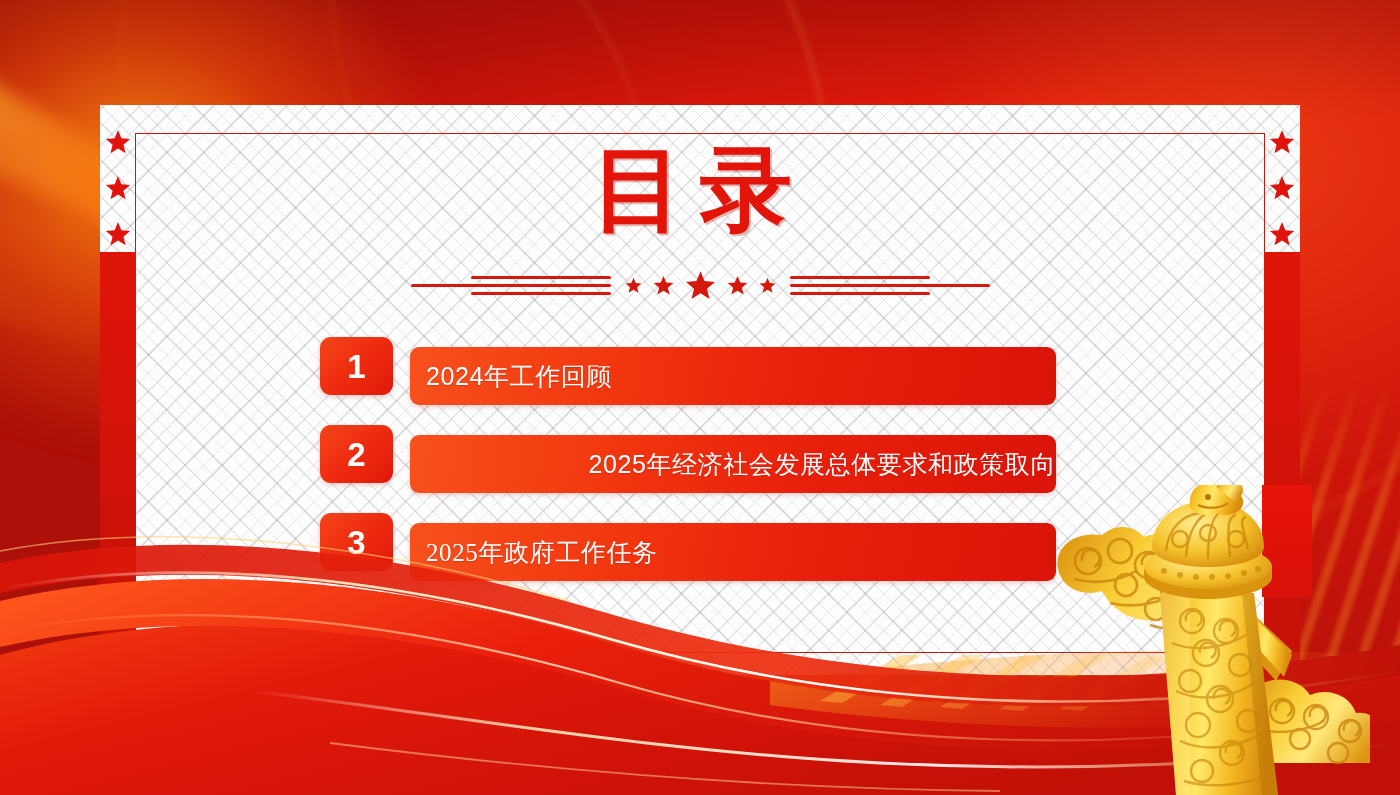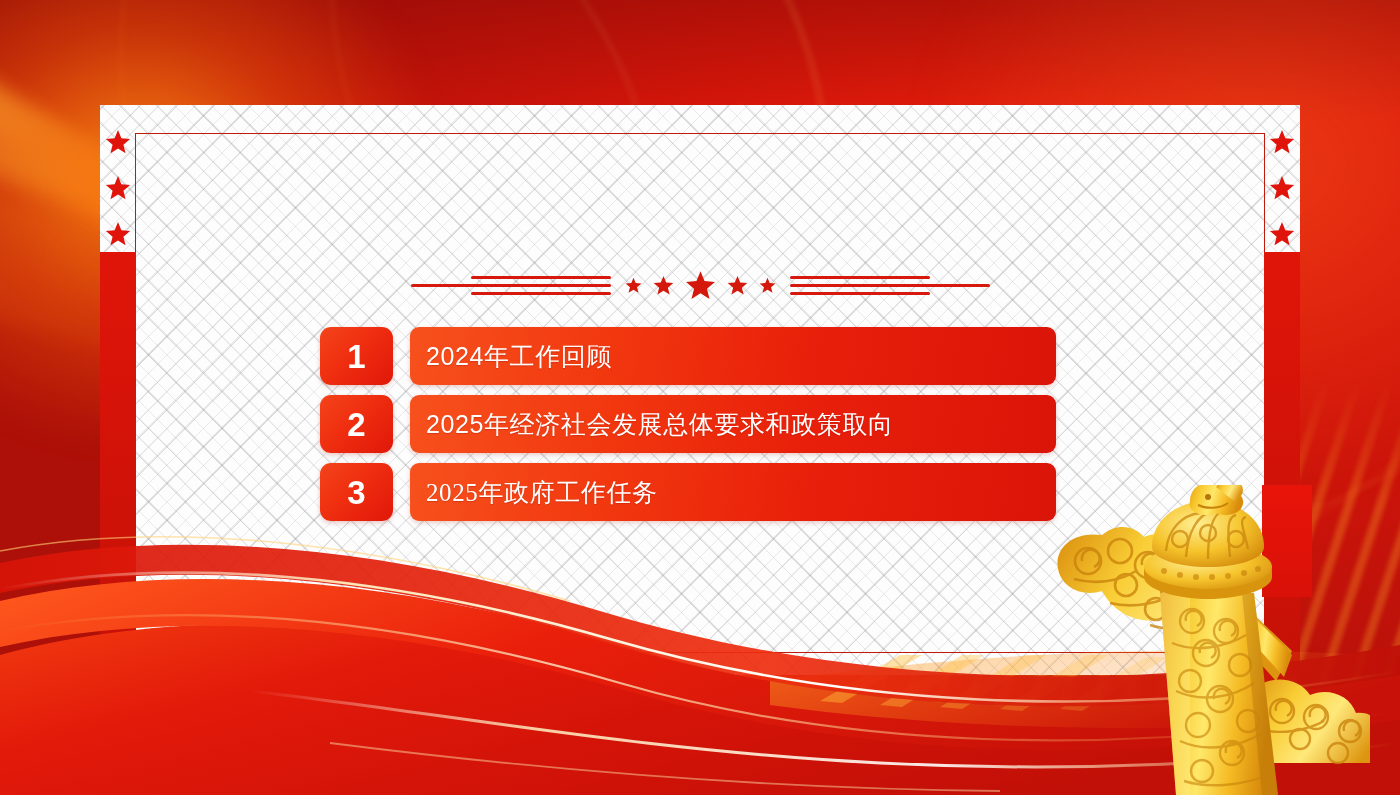--- a/index.html
+++ b/index.html
@@ -143,30 +143,30 @@
     box-shadow:0 2px 5px rgba(150,20,5,.22);
     color:#fff; font-size:33px; font-weight:bold;
     display:flex; align-items:center; justify-content:center;
     line-height:1;
   }
   .mbar{
     margin-left:17px; height:58px; flex:1 1 auto;
     border-radius:9px;
     background:linear-gradient(100deg,#f7511d 0%,#f2380f 30%,#e81f0a 62%,#da1408 100%);
     box-shadow:0 2px 5px rgba(150,20,5,.20);
-    display:flex; align-items:center;
+    display:flex; align-items:center;margin-top:20px;
   }
   .mbar .mtext{
     color:#ffffff; font-size:25px; font-weight:500;
     margin-left:16px; letter-spacing:.6px;
     text-shadow:0 1px 1px rgba(140,15,5,.30);
     white-space:nowrap;
   }
   .mrow.i1 .mbar{ width:646px; flex:0 0 646px; }
-  .mrow.i2 .mbar{ width:646px; flex:0 0 646px; }
+  .mrow.i2 .mbar{ width:646px; flex:0 0 646px;justify-content:flex-end; }
   .mrow.i3 .mbar{ width:646px; flex:0 0 646px;font-family:Liberation Serif, serif; }
 
   
   .huabiao{ position:absolute; right:30px; bottom:0; width:330px; height:310px; }
   .huabiao svg{ display:block; width:330px; height:310px; }
   .hb-redblock{
     position:absolute; right:88px; bottom:198px; width:50px; height:112px;
     background:linear-gradient(180deg,#e81409 0%,#d91108 100%);
   }
 </style>
@@ -217,20 +217,21 @@
           </svg>
         <svg class="fstar" viewBox="0 0 24 24">
             <polygon points="12,1 15.1,8.6 23.2,9.2 17,14.5 19,22.4 12,18 5,22.4 7,14.5 0.8,9.2 8.9,8.6" fill="#e0140a"></polygon>
           </svg>
         <svg class="fstar" viewBox="0 0 24 24">
             <polygon points="12,1 15.1,8.6 23.2,9.2 17,14.5 19,22.4 12,18 5,22.4 7,14.5 0.8,9.2 8.9,8.6" fill="#e0140a"></polygon>
           </svg>
       </div>
     </div>
 
+    <div class="title">目录</div>
 
     <div class="divider">
       <div class="dv-lines left">
         <span class="l-top"></span>
         <span class="l-long"></span>
         <span class="l-bot"></span>
       </div>
       <div class="dv-stars">
         <svg class="dstar" width="17" height="17" viewBox="0 0 24 24">
             <polygon points="12,1 15.1,8.6 23.2,9.2 17,14.5 19,22.4 12,18 5,22.4 7,14.5 0.8,9.2 8.9,8.6" fill="#d4190c"></polygon>

